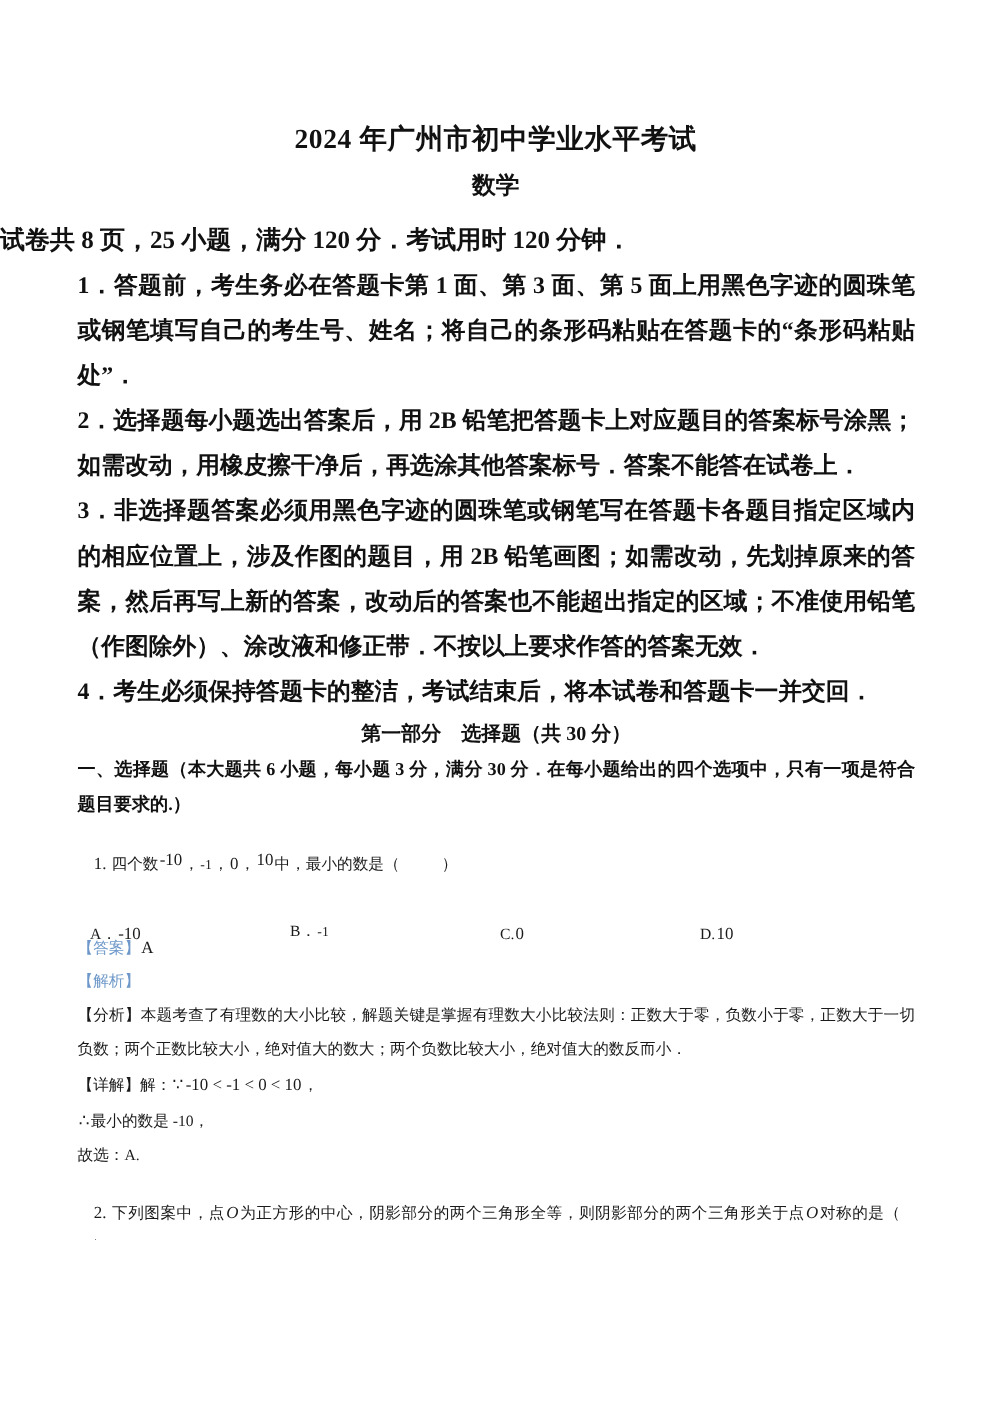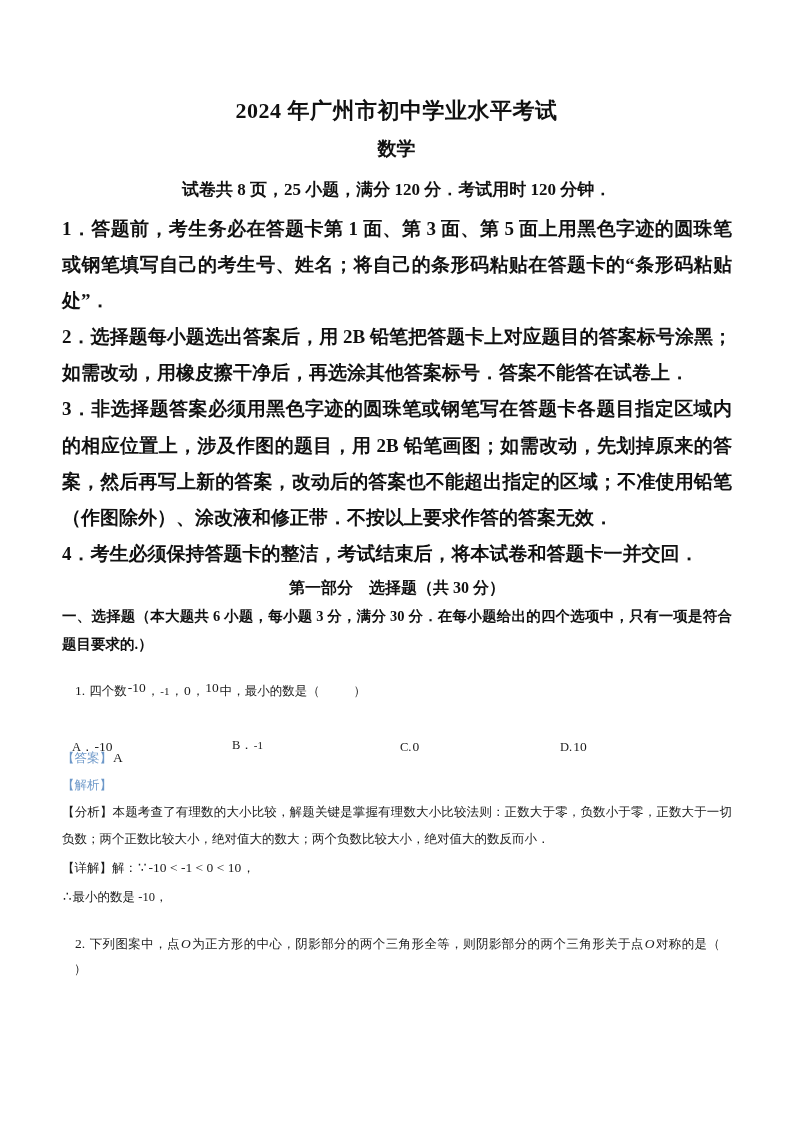--- a/index.html
+++ b/index.html
@@ -37,22 +37,22 @@
     top: 138px;
     text-align: center;
     font-size: 19px;
     font-weight: bold;
     line-height: 1.2;
   }
   .title-meta {
     position: absolute;
     left: 0; right: 0;
     top: 180px;
-    text-align: center;
-    font-size: 17px;
+    text-align: left;
+    font-size: 20px;
     font-weight: bold;
     line-height: 1.2;
   }
 
   
   .body-area {
     position: absolute;
     left: 62px;
     top: 211px;
     width: 670px;
@@ -217,20 +217,23 @@
     </p>
 
     <p class="sol-line">
       <span>【详解】</span><span>解：</span><span class="mth">∵</span><span class="mth">-10 &lt; -1 &lt; 0 &lt; 10</span><span>，</span>
     </p>
 
     <p class="sol-line">
       <span class="mth">∴</span><span>最小的数是 -10</span><span>，</span>
     </p>
 
+    <p class="sol-line">
+      <span>故选：A.</span>
+    </p>
 
     <div class="q-spacer-sm"></div>
 
     <p class="q-line">
       <span class="mth">2.</span>
       <span>下列图案中，点</span><span class="mth-it">O</span><span>为正方形的中心，阴影部分的两个三角形全等，则阴影部分的两个三角形关于点</span><span class="mth-it">O</span><span>对称的是（</span><span class="blank-paren">　　</span><span>）</span>
     </p>
 
   </div>
 

